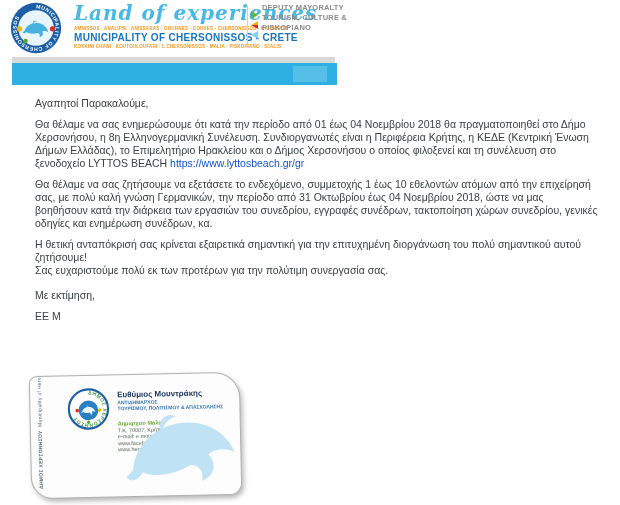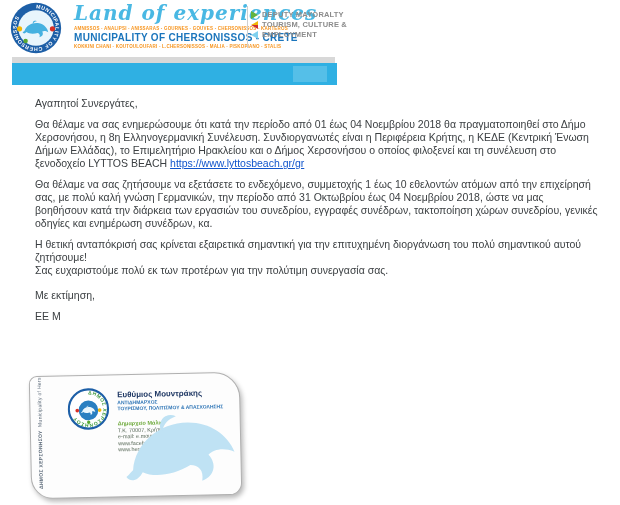--- a/index.html
+++ b/index.html
@@ -16,35 +16,35 @@
   .orgname { font-size:10px; font-weight:bold; color:#1b75bc; letter-spacing:.3px;
              white-space:nowrap; line-height:13px; }
   .head-divider { position:absolute; left:247px; top:6px; height:42px; width:0;
                   border-left:1px solid #cfcfcf; }
   .tri-col { position:absolute; left:251px; top:11px; display:flex; flex-direction:column; gap:2px; }
   .tri { width:0; height:0; border-style:solid; }
   .tri-green { border-width:4px 0 4px 7px; border-color:transparent transparent transparent #62b33f; }
   .tri-mid { width:7px; height:8px; background:linear-gradient(#f2b705 50%, #cf2e2e 50%);
              clip-path:polygon(100% 0, 100% 100%, 0 50%); }
   .tri-blue { border-width:4px 7px 4px 0; border-color:transparent #7fd0ee transparent transparent; }
-  .deputy { position:absolute; left:262px; top:10px; font-size:7.5px; font-weight:bold;
+  .deputy { position:absolute; left:262px; top:3px; font-size:7.5px; font-weight:bold;
             color:#8b8b8b; letter-spacing:.2px; line-height:10px; white-space:nowrap; }
 
   
   .gray-strip { position:absolute; left:12px; top:57px; width:323px; height:6px; background:#d8d8d8; }
   .blue-bar { position:absolute; left:12px; top:63px; width:325px; height:22px; background:#2fb0e3; }
   .blue-bar-light { position:absolute; right:10px; top:3px; width:34px; height:16px; background:#55bfe8; }
 
   
   .email { position:absolute; left:35px; top:97px; width:564px; font-size:10.5px;
            line-height:13px; color:#3c4043; }
   .email p { margin:0; }
   .gap { margin-top:8px !important; }
   .gap-lg { margin-top:12px !important; }
-  a.lnk { color:#1155cc; text-decoration:underline; cursor:pointer; word-break:break-all;margin-top:12px; }
+  a.lnk { color:#1155cc; cursor:pointer; word-break:break-all;margin-top:12px; }
 
   
   .card { position:absolute; left:30px; top:374px; width:211px; height:123px; background:#fdfdfd;
           border:1px solid #b0b0b0; border-radius:8px 26px 12px 22px;
           box-shadow:2px 3px 5px rgba(0,0,0,.28); transform:rotate(-1.2deg); overflow:hidden; }
   .card-side { position:absolute; left:6px; top:12px; height:100px;
                writing-mode:vertical-rl; transform:rotate(180deg);
                font-size:5px; line-height:7px; color:#5d6b7a; letter-spacing:.3px; white-space:nowrap; }
   .card-side .gr { font-weight:bold; }
   .card-seal { position:absolute; left:37px; top:12px; width:42px; height:42px; }
@@ -98,31 +98,31 @@
 
   <div class="tri-col">
     <div class="tri tri-green"></div>
     <div class="tri-mid"></div>
     <div class="tri tri-blue"></div>
   </div>
 
   <div class="deputy">
     <div>DEPUTY MAYORALTY</div>
     <div>TOURISM, CULTURE &amp;</div>
-    <div>EMPLOYMENT</div>
+    <div>PISKOPIANO</div>
   </div>
 </div>
 
 <div class="gray-strip"></div>
 <div class="blue-bar">
   <div class="blue-bar-light"></div>
 </div>
 
 <div class="email">
-  <p>Αγαπητοί Συνεργάτες,</p>
+  <p>Αγαπητοί Παρακαλούμε,</p>
 
   <p class="gap"><span>Θα θέλαμε να σας ενημερώσουμε ότι κατά την περίοδο από 01 έως 04 Νοεμβρίου 2018 θα πραγματοποιηθεί στο Δήμο Χερσονήσου, η 8η Ελληνογερμανική Συνέλευση. Συνδιοργανωτές είναι η Περιφέρεια Κρήτης, η ΚΕΔΕ (Κεντρική Ένωση Δήμων Ελλάδας), το Επιμελητήριο Ηρακλείου και ο Δήμος Χερσονήσου ο οποίος φιλοξενεί και τη συνέλευση στο ξενοδοχείο LYTTOS BEACH </span><a class="lnk">https://www.lyttosbeach.gr/gr</a></p>
 
 
   <p class="gap">Θα θέλαμε να σας ζητήσουμε να εξετάσετε το ενδεχόμενο, συμμετοχής 1 έως 10 εθελοντών ατόμων από την επιχείρησή σας, με πολύ καλή γνώση Γερμανικών, την περίοδο από 31 Οκτωβρίου έως 04 Νοεμβρίου 2018, ώστε να μας βοηθήσουν κατά την διάρκεια των εργασιών του συνεδρίου, εγγραφές συνέδρων, τακτοποίηση χώρων συνεδρίου, γενικές οδηγίες και ενημέρωση συνέδρων, κα.</p>
 
 
   <p class="gap">Η θετική ανταπόκρισή σας κρίνεται εξαιρετικά σημαντική για την επιτυχημένη διοργάνωση του πολύ σημαντικού αυτού ζητήσουμε!</p>
   <p>Σας ευχαριστούμε πολύ εκ των προτέρων για την πολύτιμη συνεργασία σας.</p>
 

